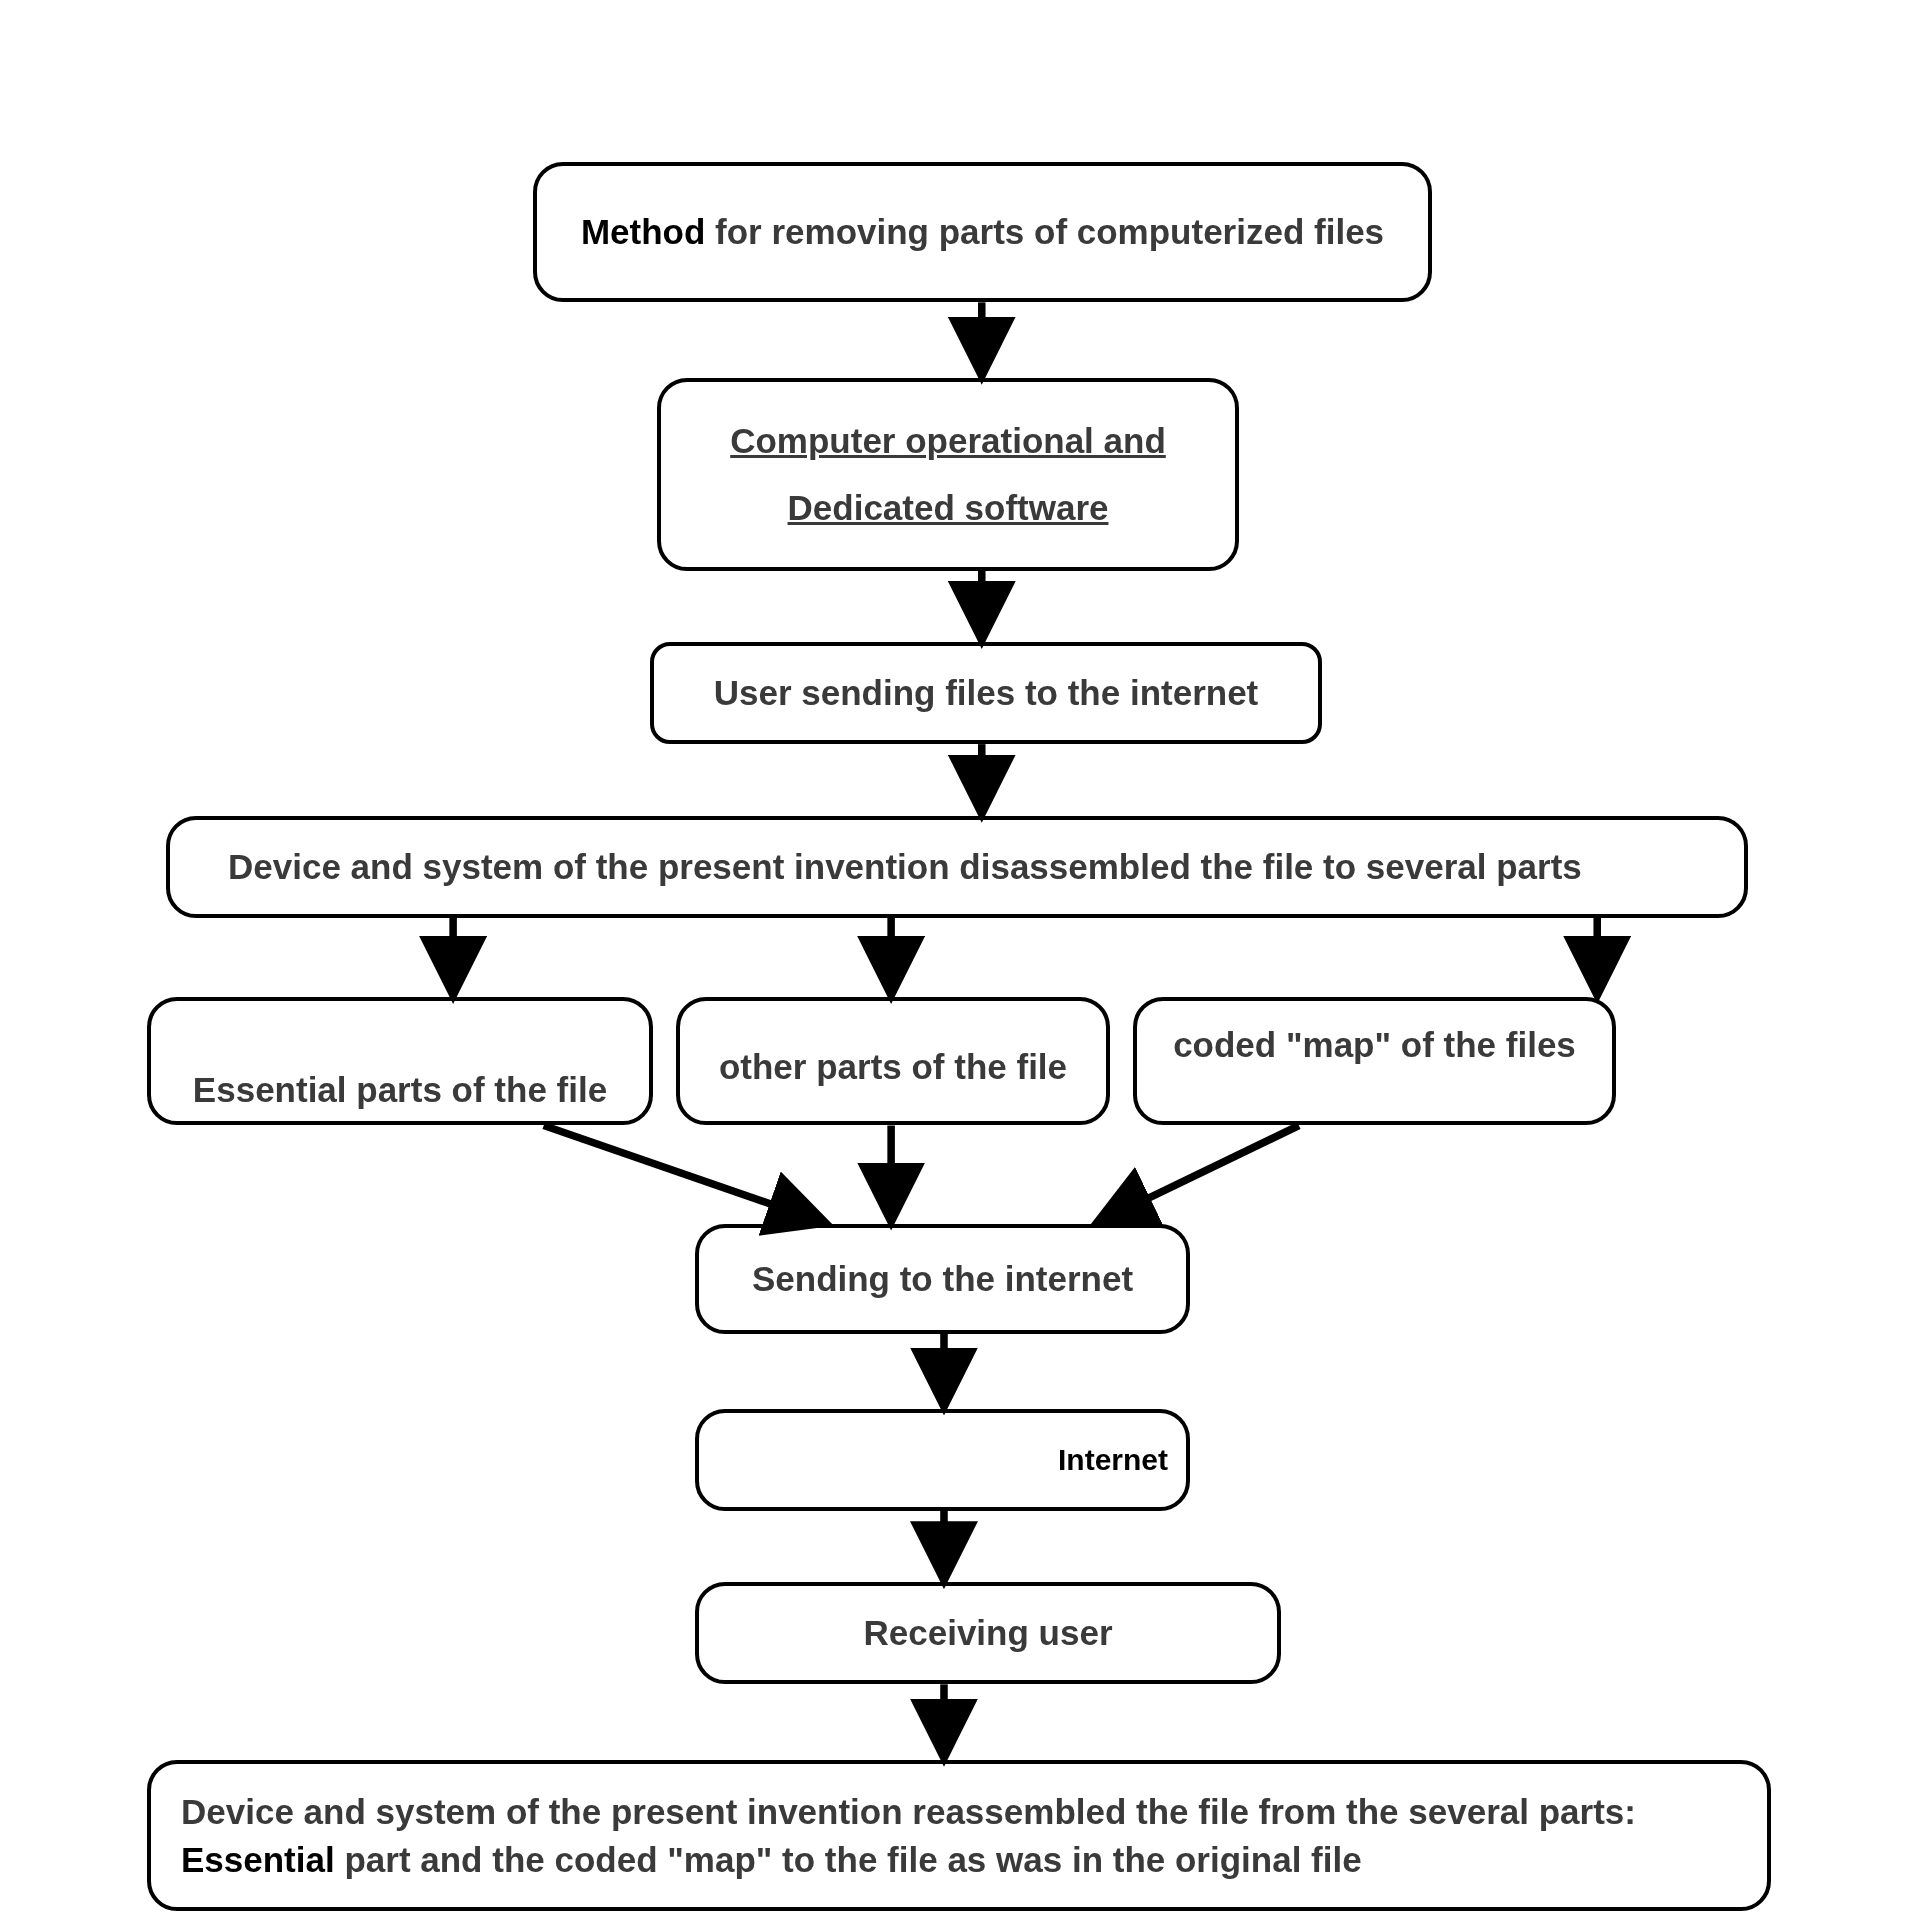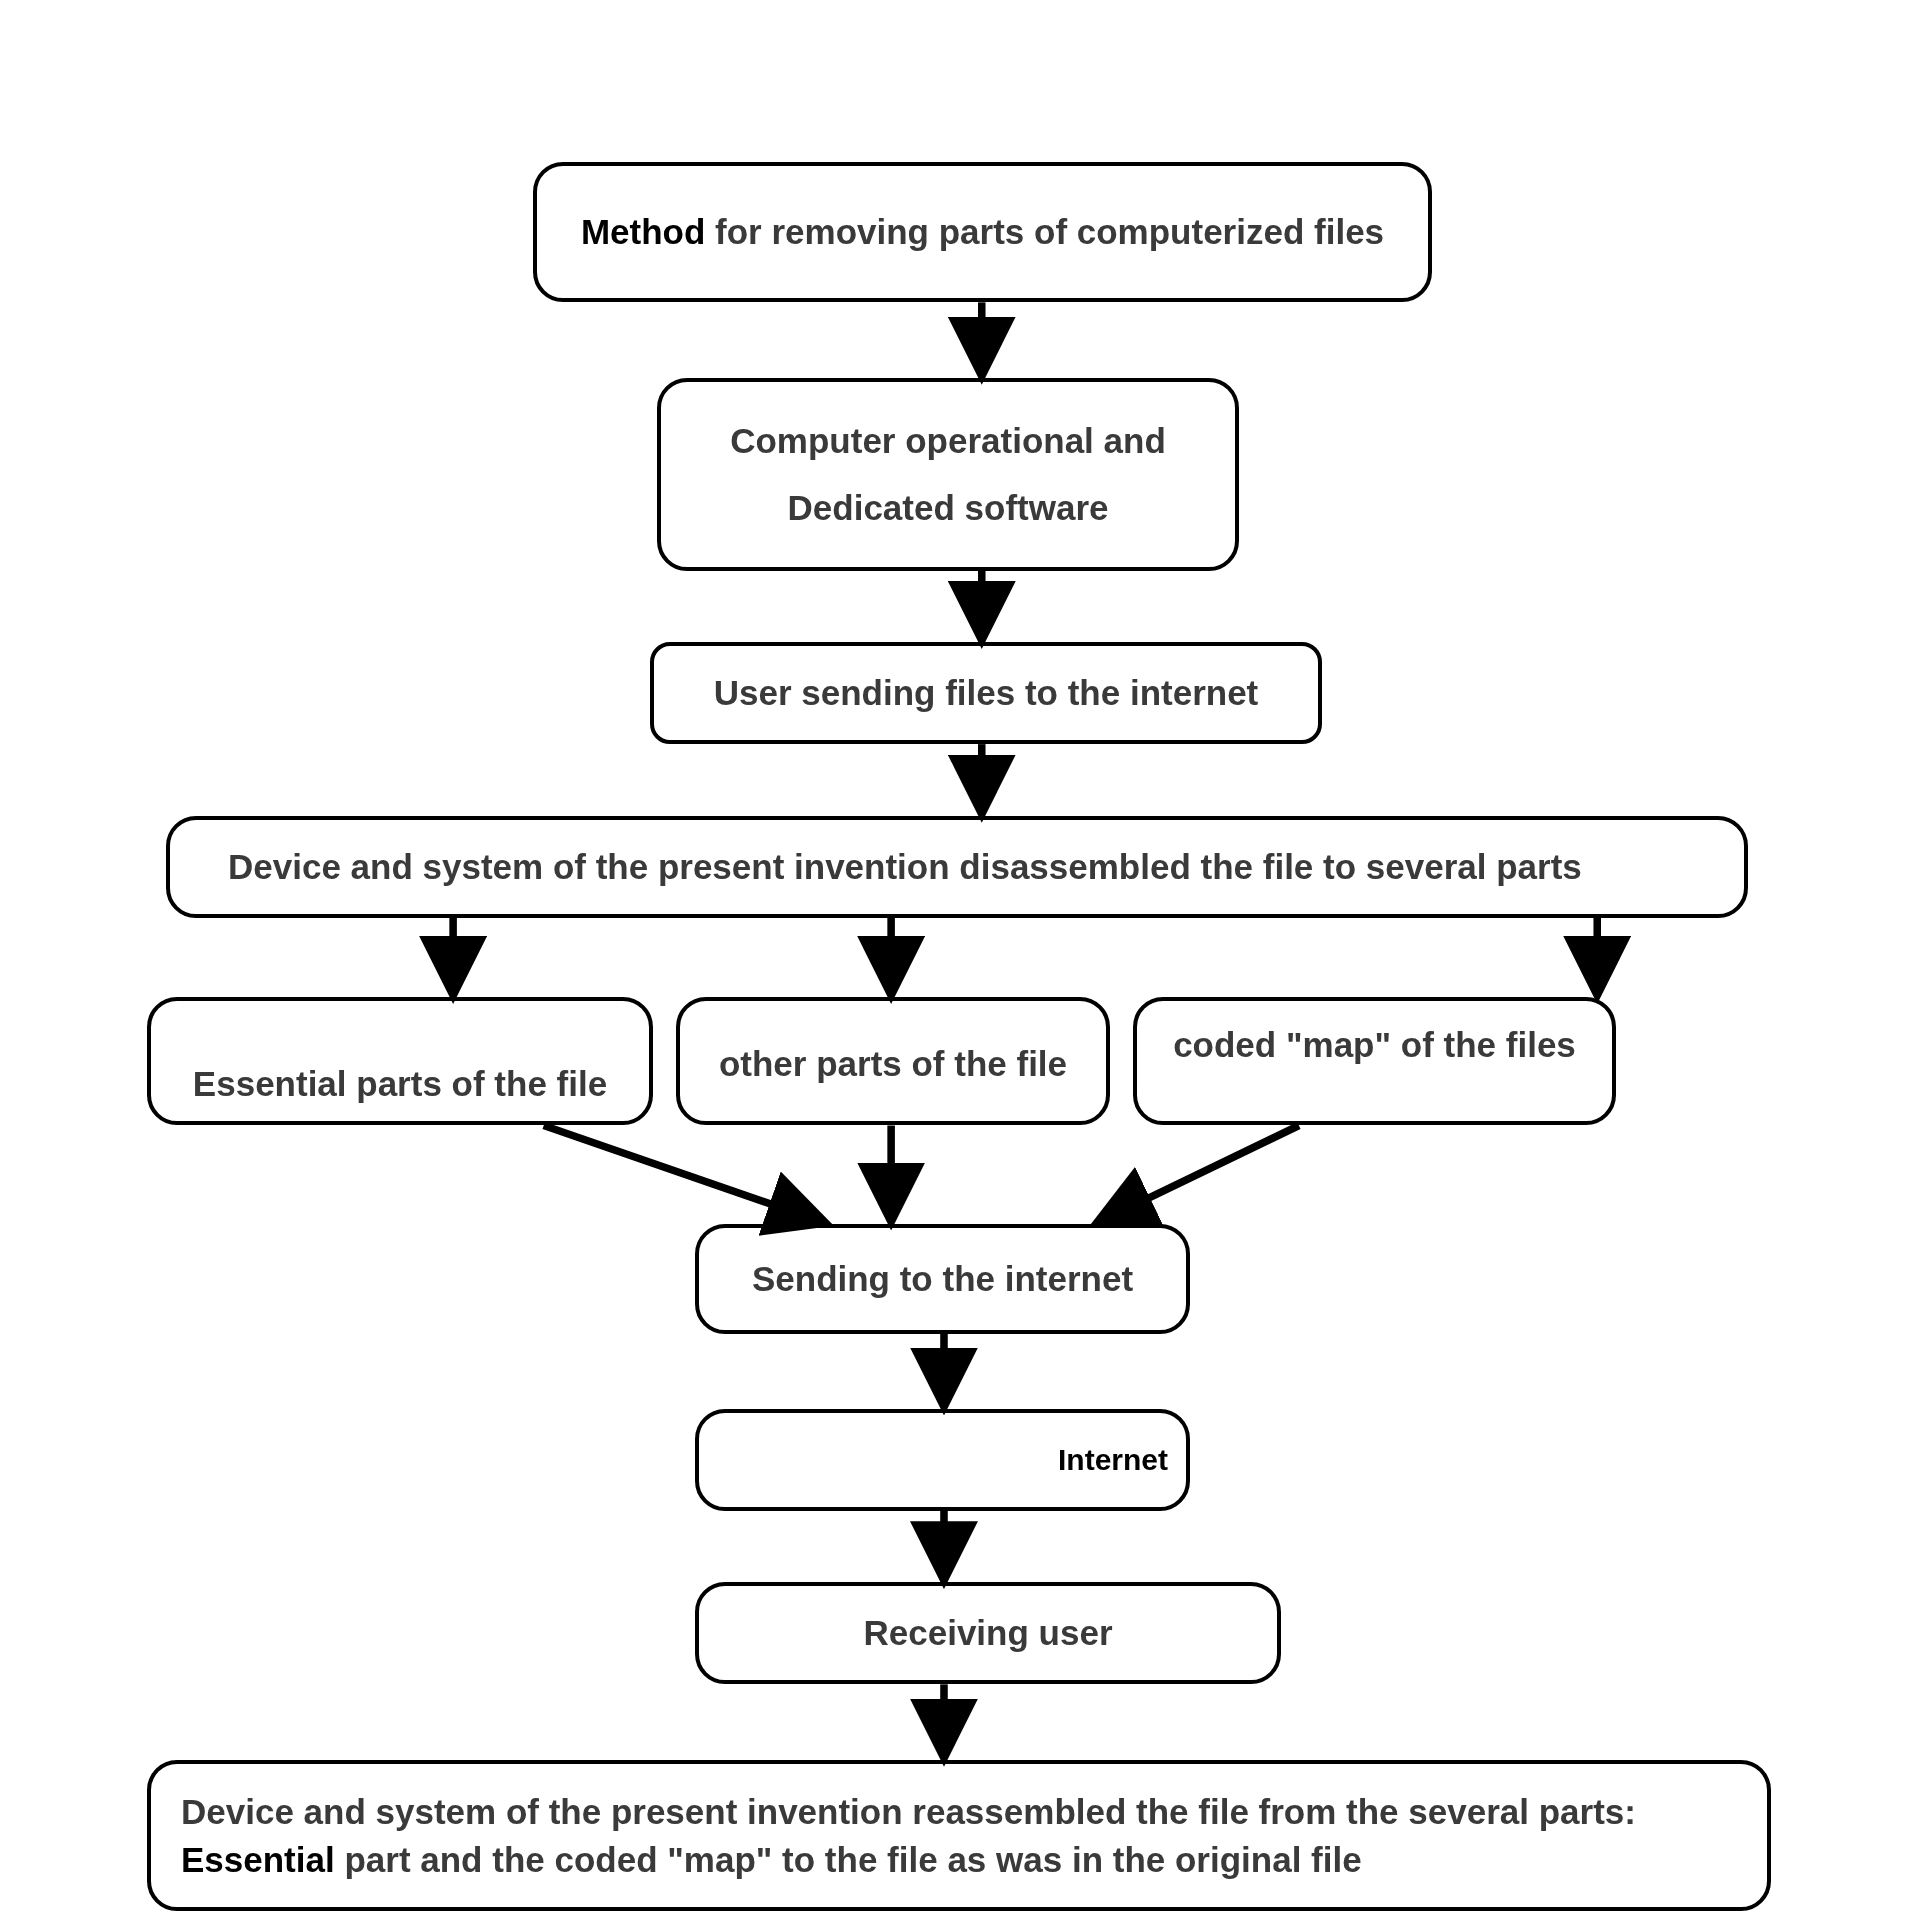--- a/index.html
+++ b/index.html
@@ -18,21 +18,21 @@
   .node {
     position: absolute;
     border: 4.5px solid #000000;
     border-radius: 30px;
     background: #ffffff;
     box-sizing: border-box;
     display: flex;
     align-items: center;
     justify-content: center;
     text-align: center;
-    padding: 14px 18px;
+    padding: 8px 18px;
     font-weight: 700;
     font-size: 35px;
     line-height: 1.35;
     color: #3a3a3a;
   }
   .node .inner {
     width: 100%;
   }
   .bold-black {
     color: #000000;
@@ -51,21 +51,21 @@
 <body>
 
 <div class="canvas">
 
   <div class="node" style="left:533px; top:162px; width:899px; height:140px;">
     <div class="inner">
       <span class="bold-black">Method</span><span> for removing parts of computerized files</span>
     </div>
   </div>
 
-  <div class="node" style="left:657px; top:378px; width:582px; height:193px;">
+  <div class="node" style="left:657px; top:378px; width:582px; height:193px;text-decoration:underline;">
     <div class="inner">
       <div>Computer operational and</div>
       <div style="height:19.6px;"></div>
       <div>Dedicated software</div>
     </div>
   </div>
 
   <div class="node" style="left:650px; top:642px; width:672px; height:102px;border-radius:20px;">
     <div class="inner">User sending files to the internet</div>
   </div>

